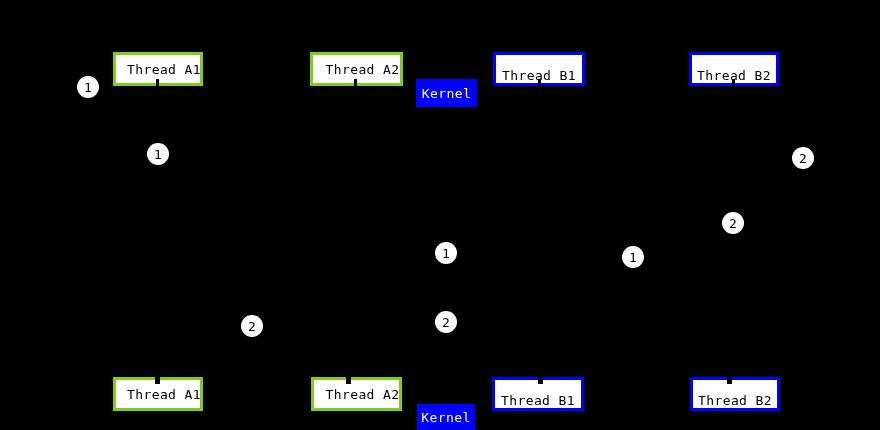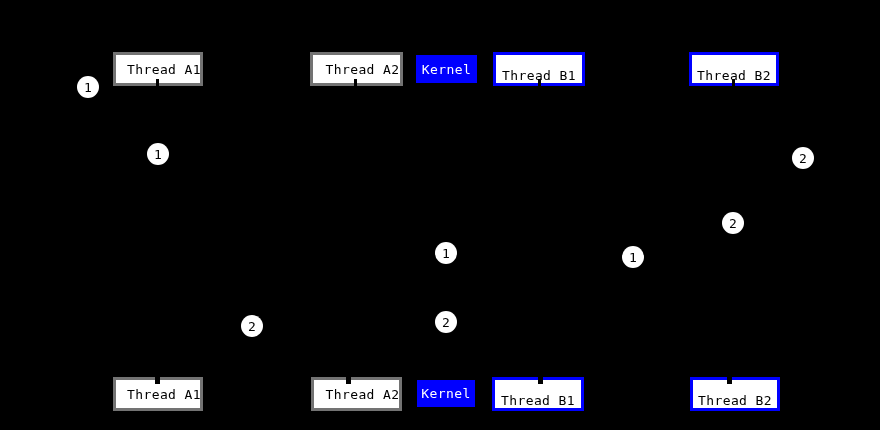--- a/index.html
+++ b/index.html
@@ -20,26 +20,27 @@
     box-sizing: border-box;
     background: #ffffff;
     color: #000000;
     display: flex;
     align-items: center;
     justify-content: center;
     font-size: 13px;
     letter-spacing: 0.4px;
     white-space: nowrap;
   }
-  .node.red-border  { border: 3px solid #737373; padding-left: 12px; }
+  .node.red-border  { border: 3px solid #84cc16; padding-left: 12px; }
   .node.blue-border { border: 3px solid #0000ff; align-items: flex-end; }
   .node.kernel {
     background: #0000ff;
     color: #ffffff;
     border: none;
+    margin-top: 24px;
   }
   .badge {
     position: absolute;
     width: 22px;
     height: 22px;
     border-radius: 50%;
     background: #ffffff;
     color: #000000;
     display: flex;
     align-items: center;

